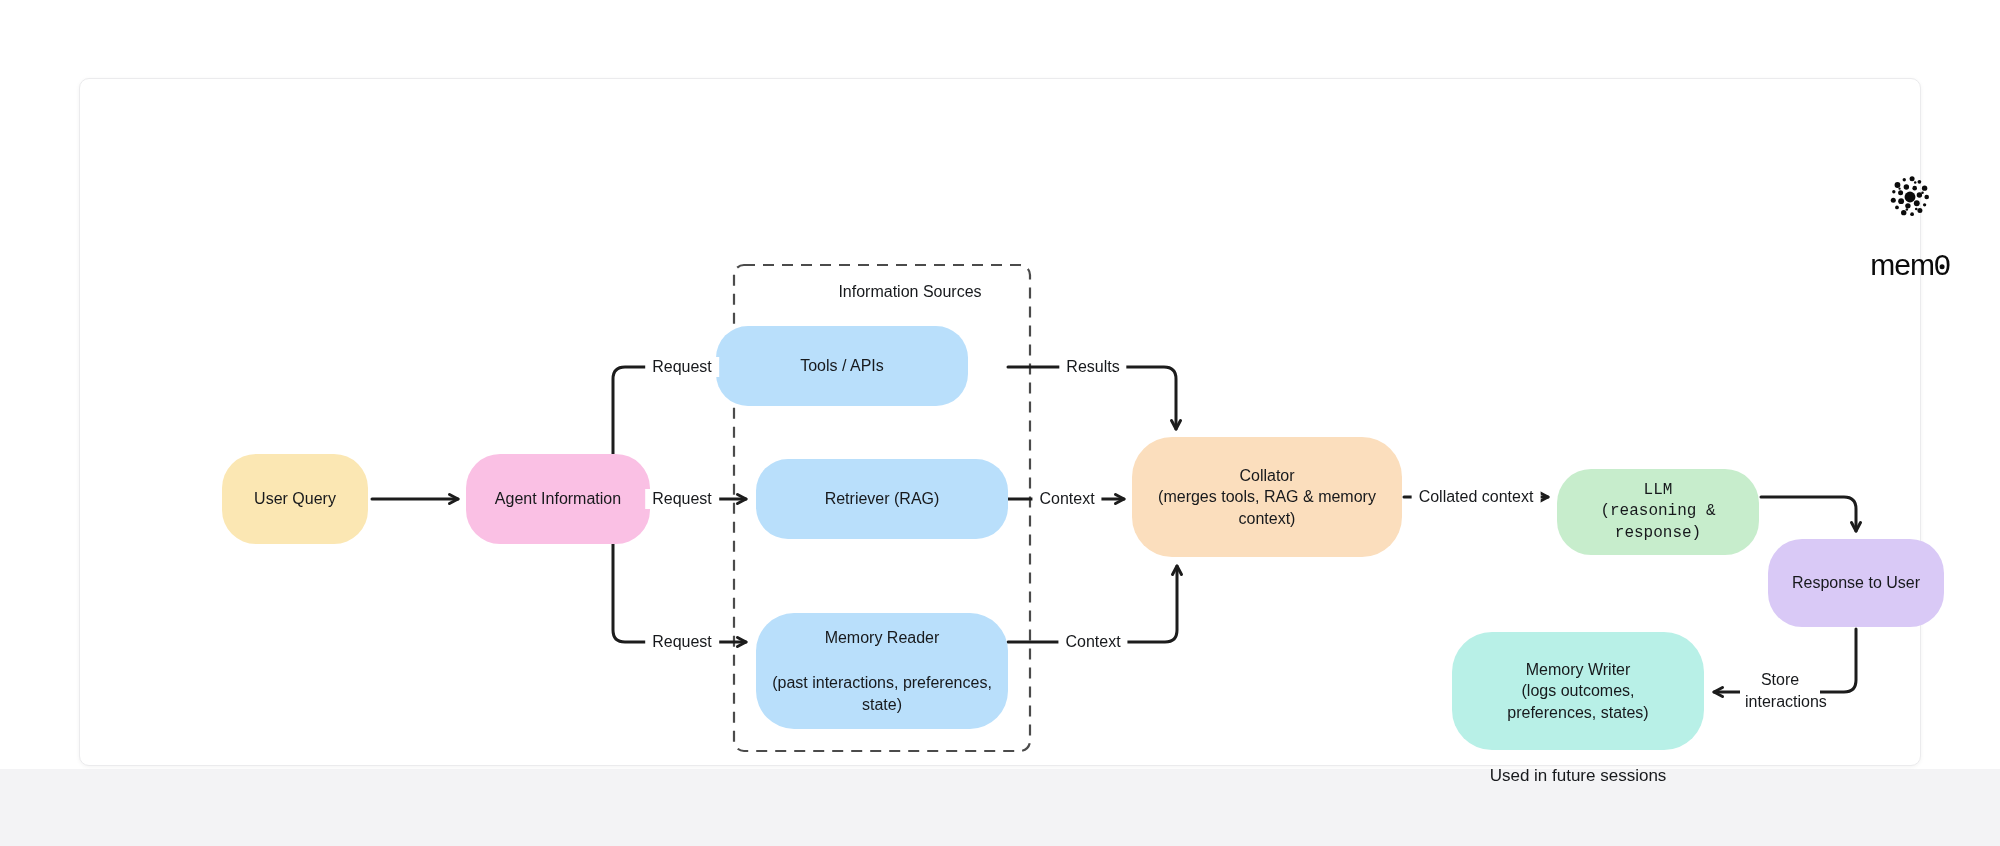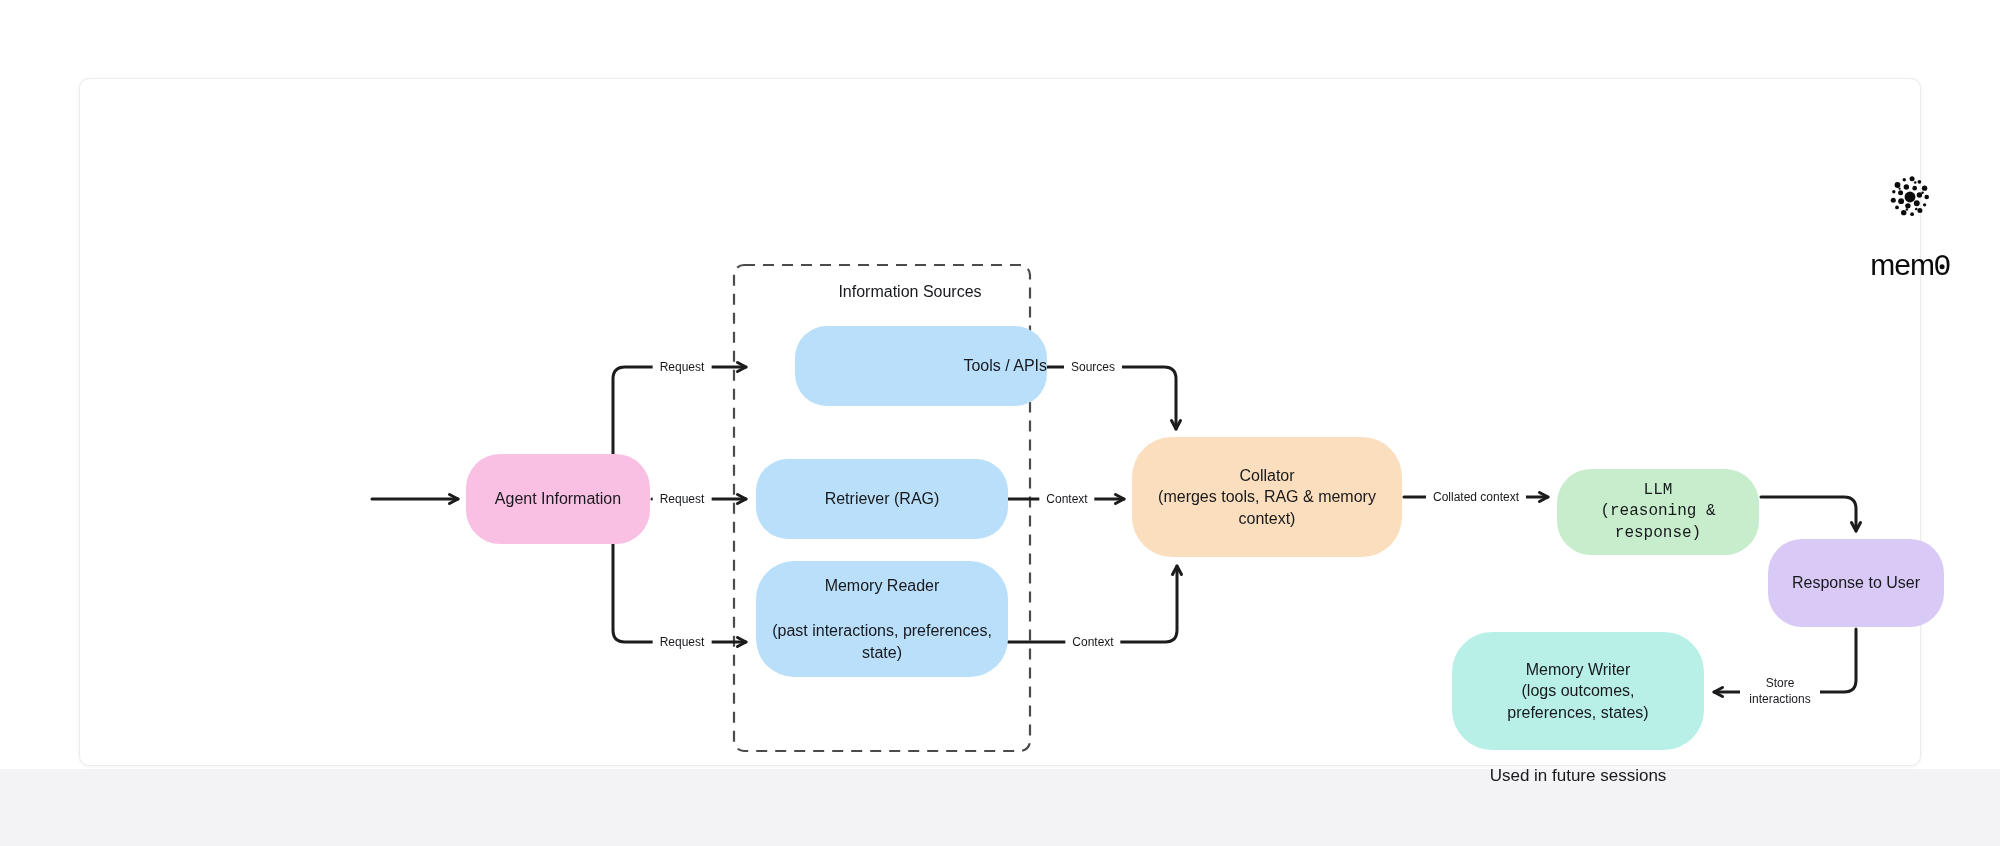--- a/index.html
+++ b/index.html
@@ -27,38 +27,38 @@
 
   .node{
     position:absolute;z-index:3;display:flex;flex-direction:column;
     align-items:center;justify-content:center;text-align:center;
     font-size:16px;line-height:21.5px;border-radius:34px;
     color:var(--c-text,#17191c);
   }
   .node .sub{font-size:16px;}
   .node-user-query{left:142px;top:375px;width:146px;height:90px;background:var(--c-user_query,#fbe7b3);}
   .node-agent-orchestrator{left:386px;top:375px;width:184px;height:90px;background:var(--c-agent_orchestrator,#fac0e4);}
-  .node-tools-apis{left:715px;top:247px;width:252px;height:80px;background:var(--c-info_source,#b9dffb);border-radius:32px;align-items:flex-end;}
+  .node-tools-apis{left:636px;top:247px;width:252px;height:80px;background:var(--c-info_source,#b9dffb);border-radius:32px;}
   .node-retriever{left:676px;top:380px;width:252px;height:80px;background:var(--c-info_source,#b9dffb);border-radius:32px;}
-  .node-memory-reader{left:676px;top:482px;width:252px;height:116px;background:var(--c-info_source,#b9dffb);border-radius:38px;gap:24px;}
+  .node-memory-reader{left:676px;top:534px;width:252px;height:116px;background:var(--c-info_source,#b9dffb);border-radius:38px;gap:24px;}
   .node-collator{left:1052px;top:358px;width:270px;height:120px;background:var(--c-collator,#fbdebd);border-radius:40px;}
   .node-llm{left:1477px;top:390px;width:202px;height:86px;background:var(--c-llm,#c7edcc);font-family:Liberation Mono, monospace;}
   .node-response{left:1688px;top:460px;width:176px;height:88px;background:var(--c-response,#d9c9f6);}
   .node-memory-writer{left:1372px;top:553px;width:252px;height:118px;background:var(--c-memory_writer,#b8f0e7);border-radius:40px;}
   .node-memory-writer .sub{max-width:172px;}
   .node-collator .sub{max-width:232px;}
   .node-memory-reader .sub{max-width:234px;}
 
   .info-title{
     position:absolute;left:802px;top:213px;transform:translate(-50%,-50%);
     z-index:3;font-size:16px;white-space:nowrap;margin-left:28px;
   }
   .edge-label{
     position:absolute;z-index:3;transform:translate(-50%,-50%);
-    background:#ffffff;padding:1px 7px;font-size:12px;white-space:nowrap;
+    background:#ffffff;padding:1px 7px;font-size:16px;white-space:nowrap;
     color:var(--c-text,#17191c);
   }
   .edge-label.two-line{white-space:normal;width:70px;text-align:center;line-height:1.35;padding:1px 5px;}
   .note-label{
     position:absolute;z-index:3;transform:translate(-50%,-50%);
     font-size:17px;font-weight:500;white-space:nowrap;
   }
   .logo{position:absolute;left:1830px;top:158px;z-index:3;width:0;height:0;}
   .logo-icon{position:absolute;left:-24px;top:-64px;width:48px;height:48px;}
   .logo-icon circle{fill:#0b0b0b;}
@@ -95,20 +95,23 @@
     <path class="wire" marker-end="url(#arrow)" d="M 928 288 H 1084 Q 1096 288 1096 300 V 350"></path>
     <path class="wire" marker-end="url(#arrow)" d="M 928 420 H 1044"></path>
     <path class="wire" marker-end="url(#arrow)" d="M 928 563 H 1085 Q 1097 563 1097 551 V 487"></path>
     <path class="wire" marker-end="url(#arrow)" d="M 1324 418 H 1468"></path>
     <path class="wire" marker-end="url(#arrow)" d="M 1681 418 H 1764 Q 1776 418 1776 430 V 452"></path>
     <path class="wire" marker-end="url(#arrow)" d="M 1776 550 V 601 Q 1776 613 1764 613 H 1634"></path>
   </svg>
 
   <div class="info-title">Information Sources</div>
 
+  <div class="node node-user-query">
+    <div>User Query</div>
+  </div>
 
   <div class="node node-agent-orchestrator">
     <div>Agent Information</div>
   </div>
 
   <div class="node node-tools-apis">
     <div>Tools / APIs</div>
   </div>
 
   <div class="node node-retriever">
@@ -135,21 +138,21 @@
   </div>
 
   <div class="node node-memory-writer">
     <div>Memory Writer</div>
     <div class="sub">(logs outcomes, preferences, states)</div>
   </div>
 
   <div class="edge-label" style="left:602px;top:288px;">Request</div>
   <div class="edge-label" style="left:602px;top:420px;">Request</div>
   <div class="edge-label" style="left:602px;top:563px;">Request</div>
-  <div class="edge-label" style="left:1013px;top:288px;">Sources</div>
+  <div class="edge-label" style="left:1013px;top:288px;">Results</div>
   <div class="edge-label" style="left:987px;top:420px;">Context</div>
   <div class="edge-label" style="left:1013px;top:563px;">Context</div>
   <div class="edge-label" style="left:1396px;top:418px;">Collated context</div>
   <div class="edge-label two-line" style="left:1700px;top:612px;">Store interactions</div>
 
   <div class="note-label" style="left:1498px;top:697px;">Used in future sessions</div>
 
   <div class="logo">
     <svg class="logo-icon" viewBox="0 0 46 46">
       <circle cx="23" cy="23" r="5.2"></circle>

